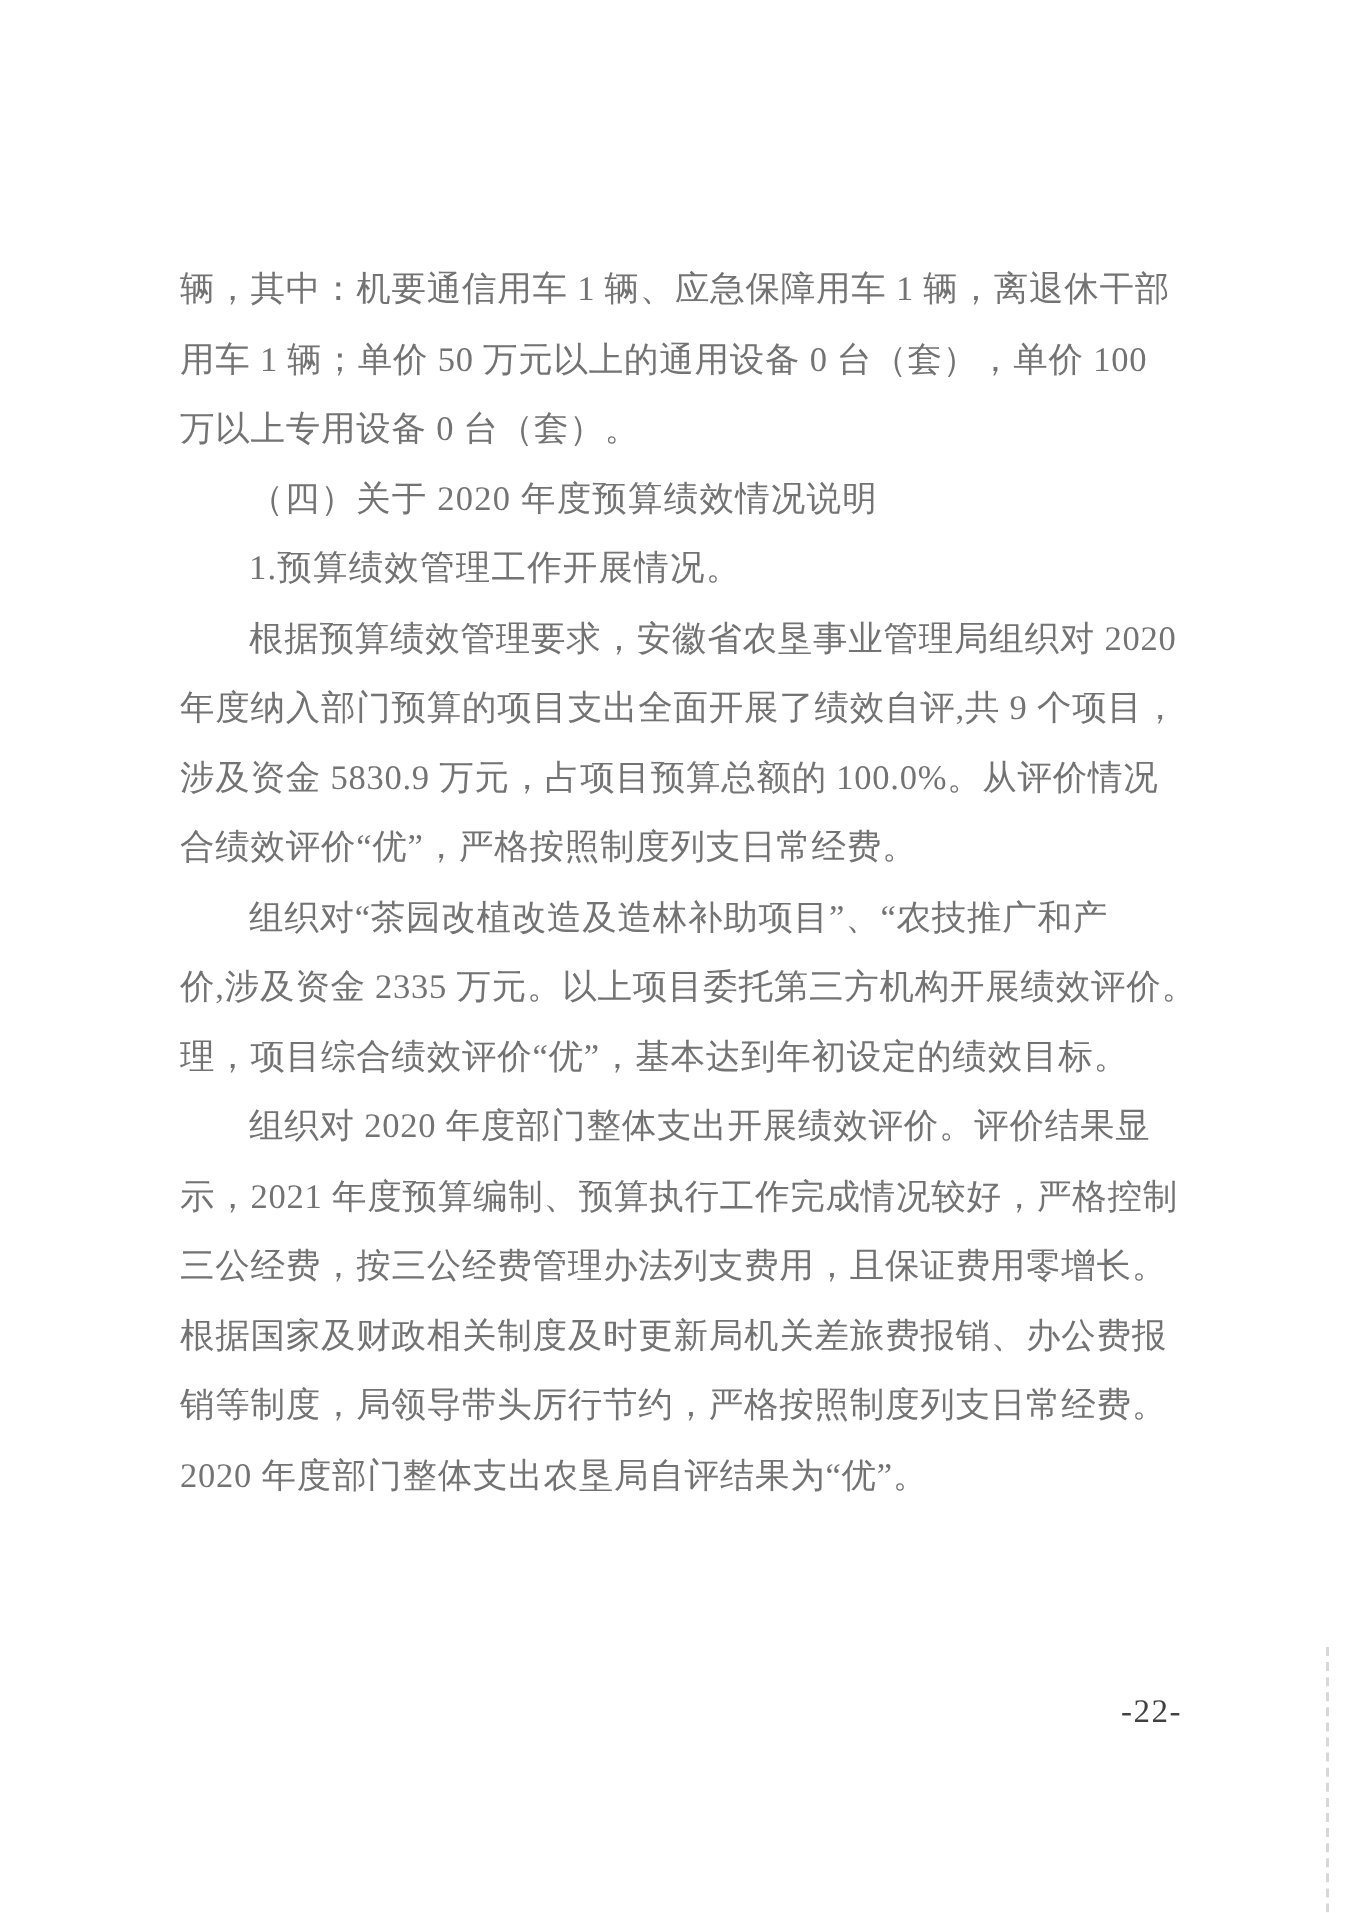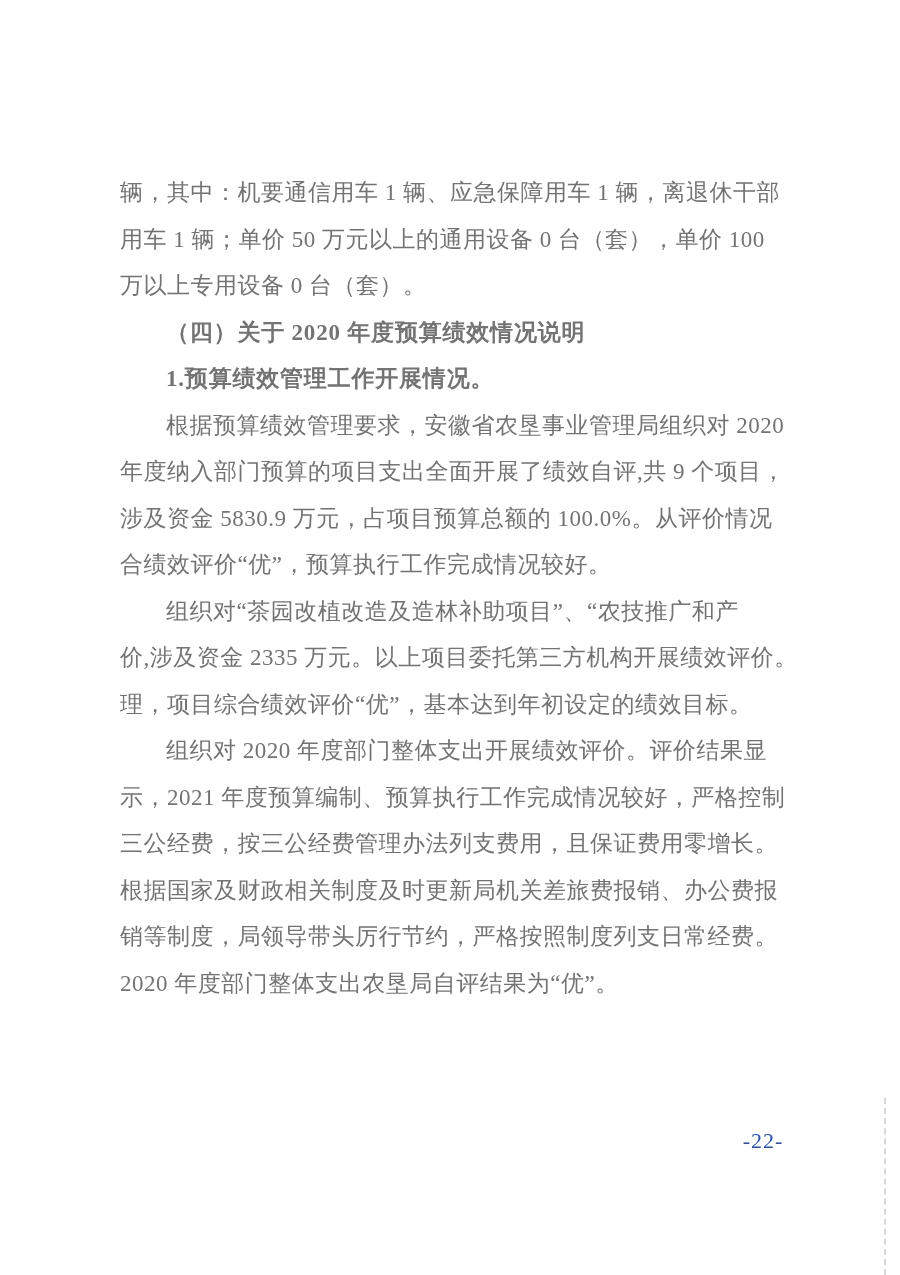--- a/index.html
+++ b/index.html
@@ -27,32 +27,32 @@
     line-height: 46.5px;
     height: 46.5px;
     white-space: nowrap;
     letter-spacing: 0.5px;
     color: #737373;
   }
   .line.indent {
     padding-left: 46px;
   }
   .line.bold {
-    font-weight: bold;
+    font-weight: normal;
     letter-spacing: 0.8px;
   }
   .pagenum {
     position: absolute;
     top: 1128px;
     left: 738px;
     width: 50px;
-    text-align: center;
+    text-align: right;
     font-size: 22px;
     letter-spacing: 1px;
-    color: #1d4ed8;
+    color: #404040;
   }
   .scan-line {
     position: absolute;
     left: 884px;
     top: 1098px;
     height: 177px;
     width: 0;
     border-left: 2px dashed #cfcfcf;
     opacity: 0.8;
   }
@@ -63,21 +63,21 @@
 <div class="page">
   <div class="textblock">
       <div class="line">辆，其中：机要通信用车 1 辆、应急保障用车 1 辆，离退休干部</div>
       <div class="line">用车 1 辆；单价 50 万元以上的通用设备 0 台（套），单价 100</div>
       <div class="line">万以上专用设备 0 台（套）。</div>
       <div class="line indent bold">（四）关于 2020 年度预算绩效情况说明</div>
       <div class="line indent bold">1.预算绩效管理工作开展情况。</div>
       <div class="line indent">根据预算绩效管理要求，安徽省农垦事业管理局组织对 2020</div>
       <div class="line">年度纳入部门预算的项目支出全面开展了绩效自评,共 9 个项目，</div>
       <div class="line">涉及资金 5830.9 万元，占项目预算总额的 100.0%。从评价情况</div>
-      <div class="line">合绩效评价“优”，预算执行工作完成情况较好。</div>
+      <div class="line">合绩效评价“优”，严格按照制度列支日常经费。</div>
       <div class="line indent">组织对“茶园改植改造及造林补助项目”、“农技推广和产</div>
       <div class="line">价,涉及资金 2335 万元。以上项目委托第三方机构开展绩效评价。</div>
       <div class="line">理，项目综合绩效评价“优”，基本达到年初设定的绩效目标。</div>
       <div class="line indent">组织对 2020 年度部门整体支出开展绩效评价。评价结果显</div>
       <div class="line">示，2021 年度预算编制、预算执行工作完成情况较好，严格控制</div>
       <div class="line">三公经费，按三公经费管理办法列支费用，且保证费用零增长。</div>
       <div class="line">根据国家及财政相关制度及时更新局机关差旅费报销、办公费报</div>
       <div class="line">销等制度，局领导带头厉行节约，严格按照制度列支日常经费。</div>
       <div class="line">2020 年度部门整体支出农垦局自评结果为“优”。</div>
     </div>

